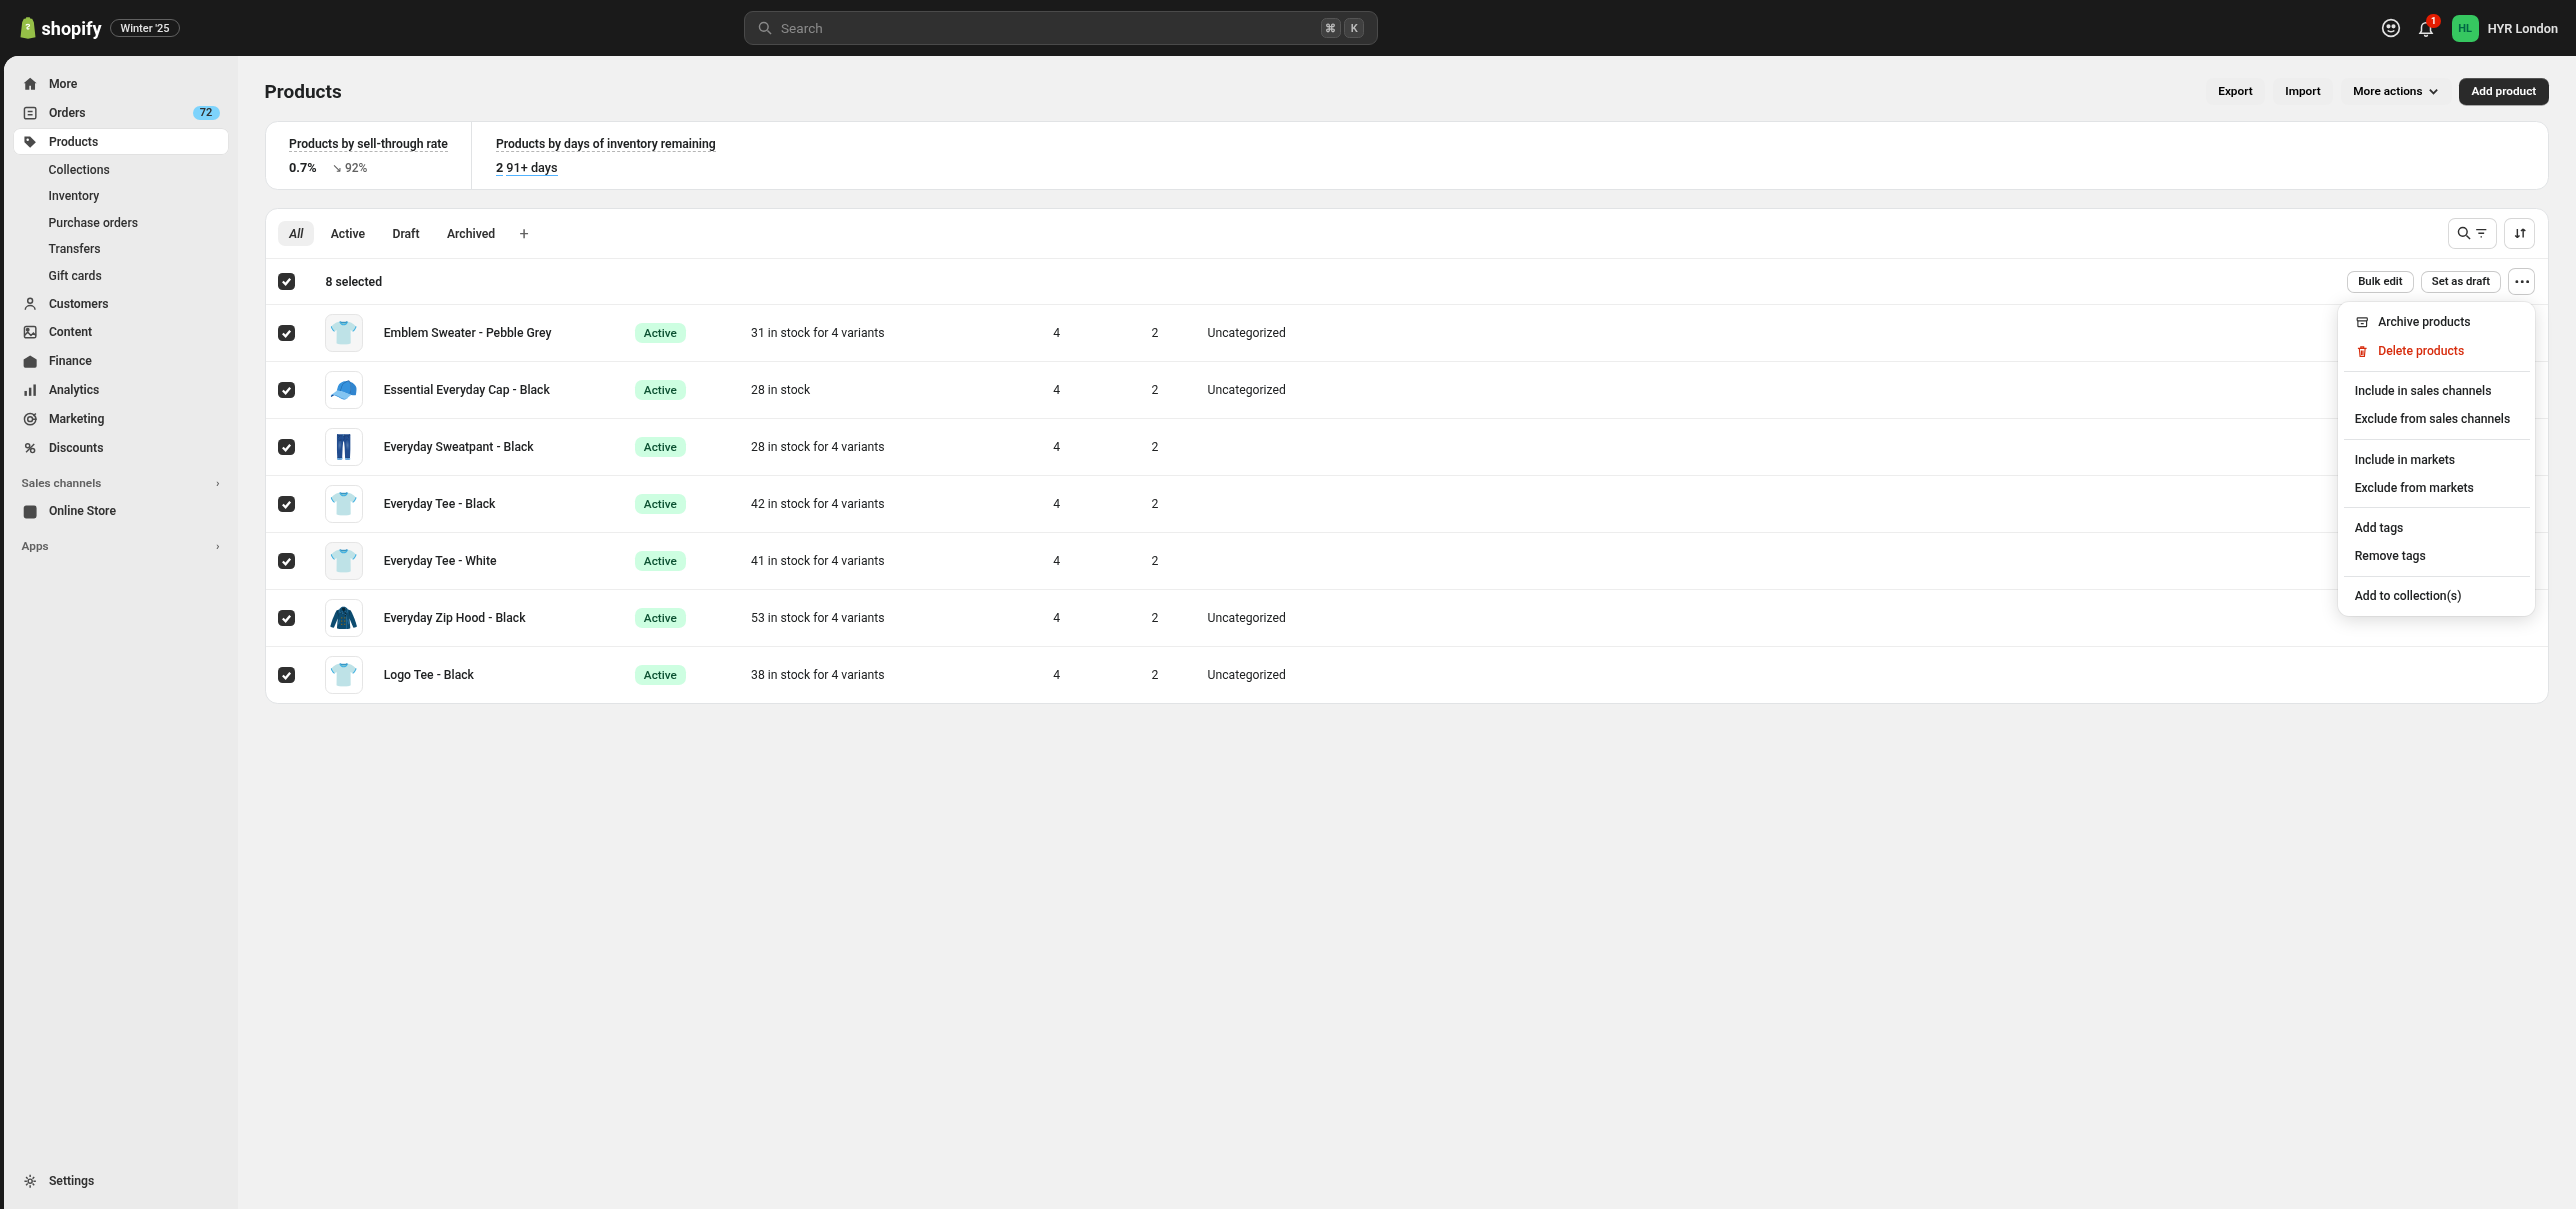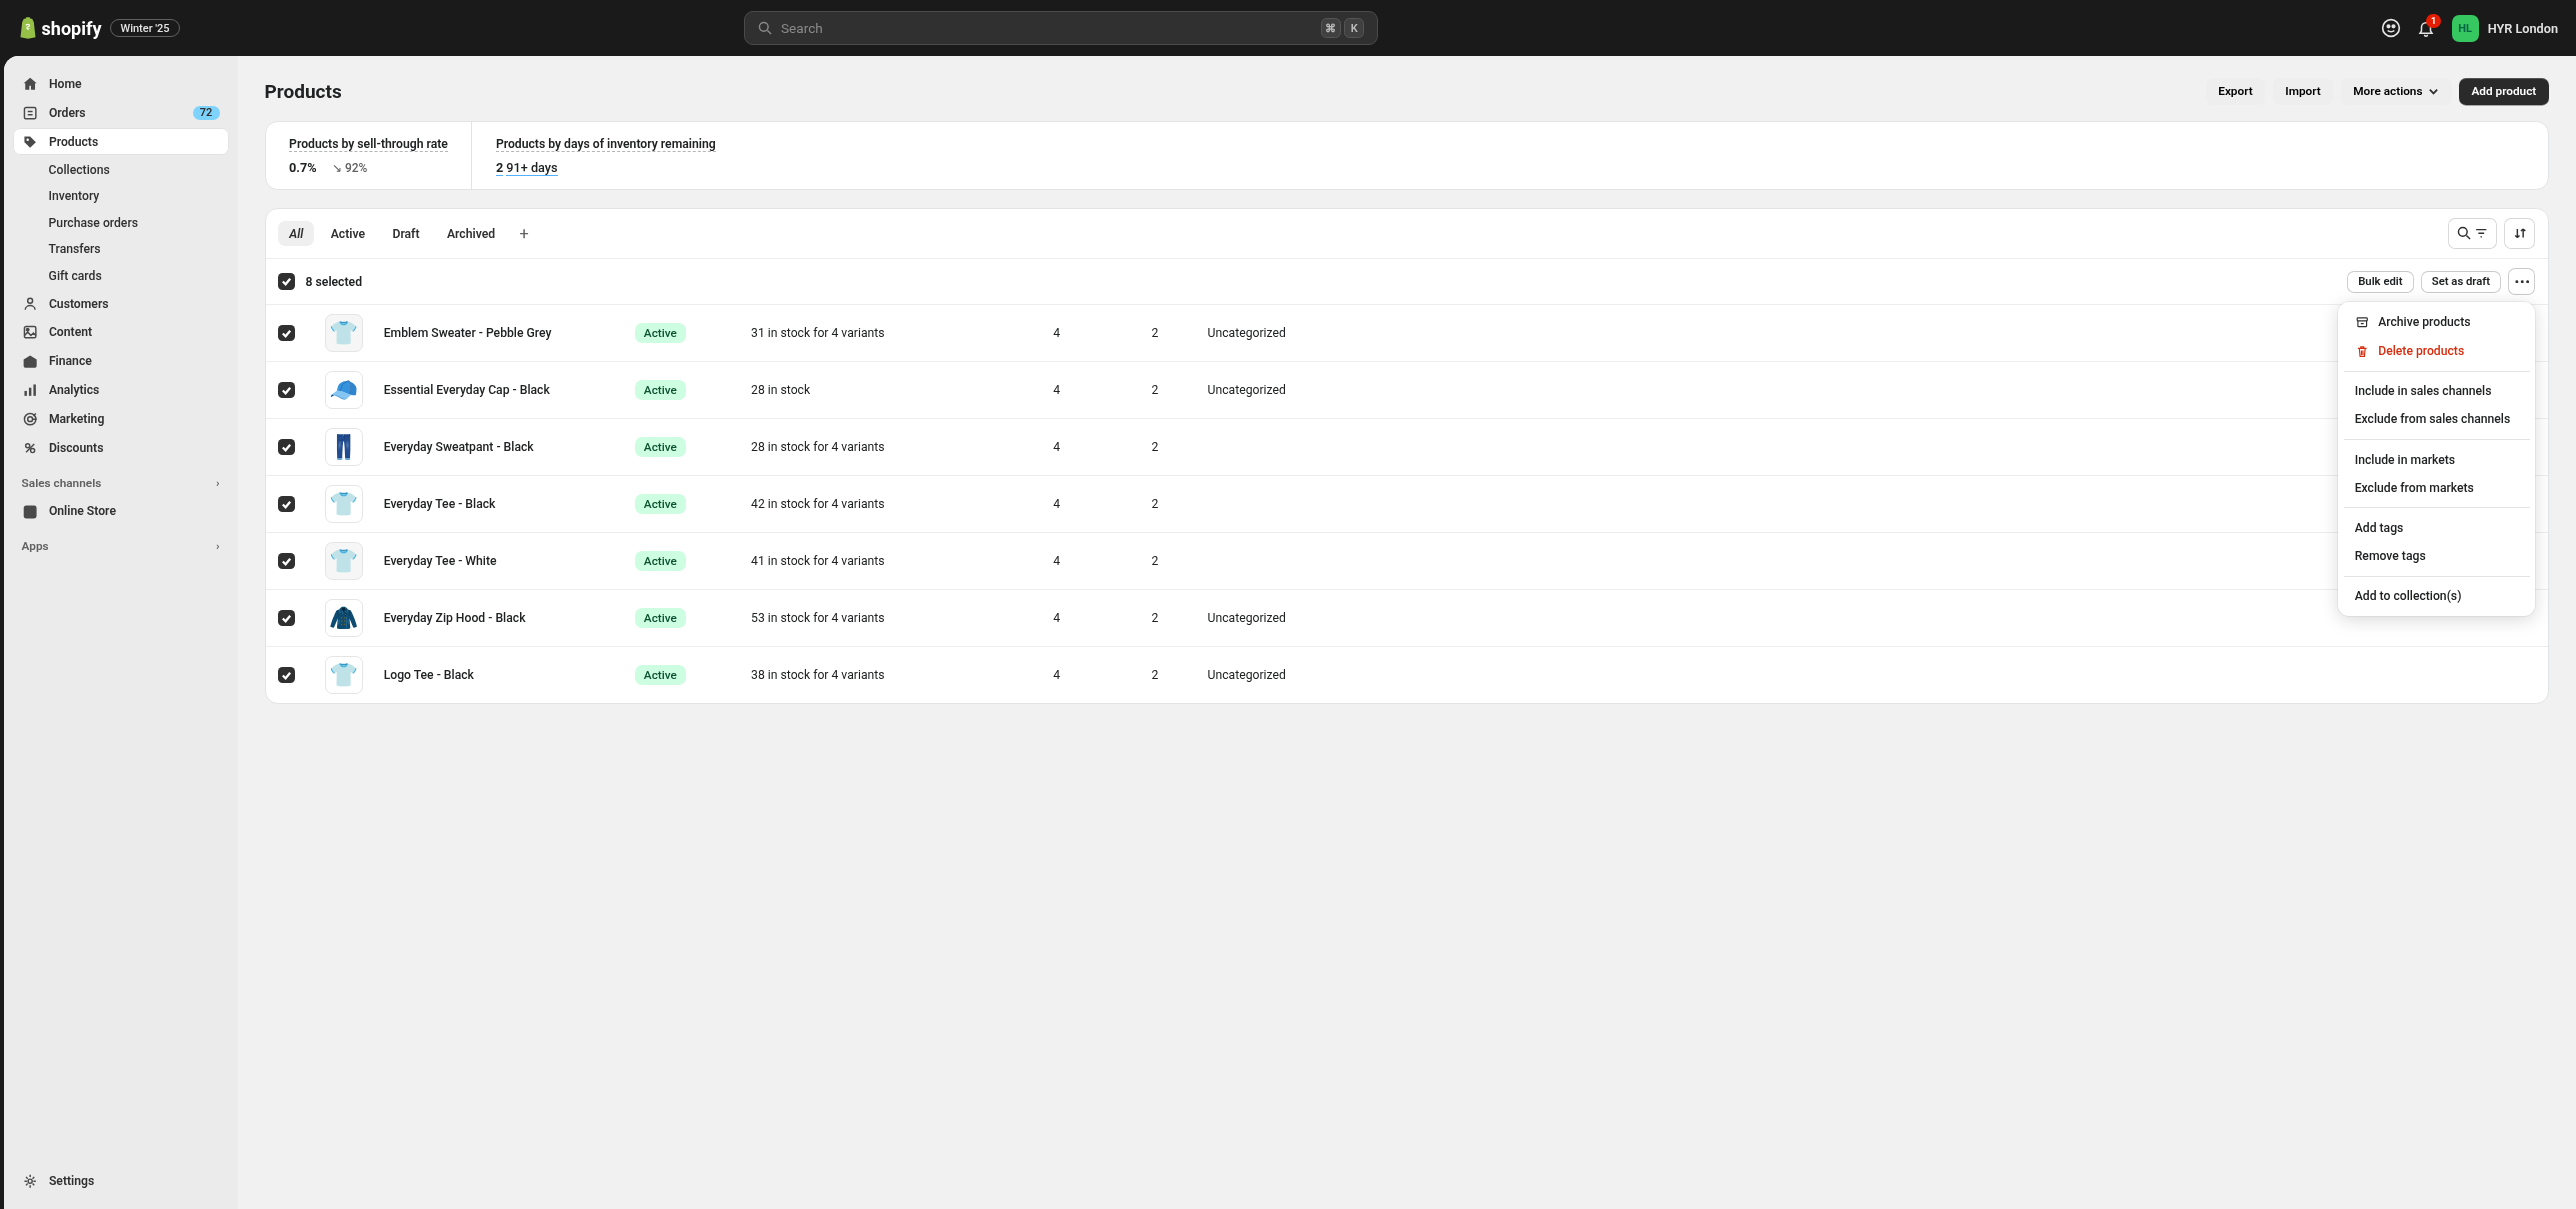--- a/index.html
+++ b/index.html
@@ -60,21 +60,21 @@
   .tab { padding: 5.4px 11px; border-radius: 7.2px; font-weight: 600; font-size: 12.2px; color: #303030; cursor:pointer; }
   .tab.active { background: #efefef; font-style: italic; }
   .tab-add { width: 25px; height: 25px; display:flex; align-items:center; justify-content:center; border-radius:7.2px; cursor:pointer; font-size:16.3px; color:#616161; }
   .tabs-right { margin-left: auto; display:flex; gap:7.2px; }
   .icon-btn { width: 31px; height: 31px; border-radius: 7.2px; box-shadow: inset 0 0 0 0.9px #d6d6d6; display:flex; align-items:center; justify-content:center; cursor:pointer; color:#303030; }
   .icon-btn.wide { width: 49px; gap: 1.8px; }
   
   
   .bulk-bar { display: flex; align-items: center; padding: 9px 12.7px; border-top: 0.9px solid #ededed; gap: 11px; }
   .chk { width: 16.3px; height: 16.3px; border-radius: 4.5px; background: #303030; display:flex; align-items:center; justify-content:center; color:#fff; flex-shrink:0; cursor:pointer; }
-  .selected-text { font-weight: 600; font-size: 12.2px; }
+  .selected-text { font-weight: 600; font-size: 12.2px; margin-left: 20px; }
   .bulk-actions { margin-left: auto; display:flex; gap:7.2px; align-items: center; position: relative; }
   .btn-small { padding: 4.5px 11px; font-size: 11.3px; border-radius: 7.2px; box-shadow: inset 0 0 0 0.9px #c9c9c9; font-weight:600; cursor:pointer; background:#fff; }
   .more-btn { width: 27px; height: 27px; border-radius: 7.2px; box-shadow: inset 0 0 0 0.9px #c9c9c9; display:flex; align-items:center; justify-content:center; cursor:pointer; }
   
   
   .popover { position: absolute; top: 34px; right: 0; width: 197px; background: #fff; border-radius: 11px; box-shadow: 0 3.6px 18px rgba(0,0,0,.15), 0 0 0 0.9px rgba(0,0,0,.05); padding: 5.4px; z-index: 100; }
   .popover-item { padding: 7.2px 11px; border-radius: 7.2px; font-size: 12.2px; font-weight: 500; cursor:pointer; display:flex; align-items:flex-start; gap:9px; }
   .popover-item.danger { color: #d72c0d; }
   .popover-divider { height: 0.9px; background: #e1e3e5; margin: 5.4px 0; }
   
@@ -142,21 +142,21 @@
 
 <div class="shell">
 
   <div class="sidebar">
     <div class="nav-item">
       <span class="nav-icon">
           <svg width="16.3" height="16.3" viewBox="0 0 20 20" fill="#4a4a4a">
             <path d="M10 2 2 9h2v8h5v-5h2v5h5V9h2z"></path>
           </svg>
         </span>
-      <span>Home</span>
+      <span>More</span>
     </div>
     <div class="nav-item">
       <span class="nav-icon">
           <svg width="16.3" height="16.3" viewBox="0 0 20 20" fill="none" stroke="#4a4a4a" stroke-width="1.8">
             <rect x="3" y="3" width="14" height="14" rx="2"></rect>
             <path d="M7 8h6M7 12h6"></path>
           </svg>
         </span>
       <span>Orders</span>
       <span class="badge">72</span>

